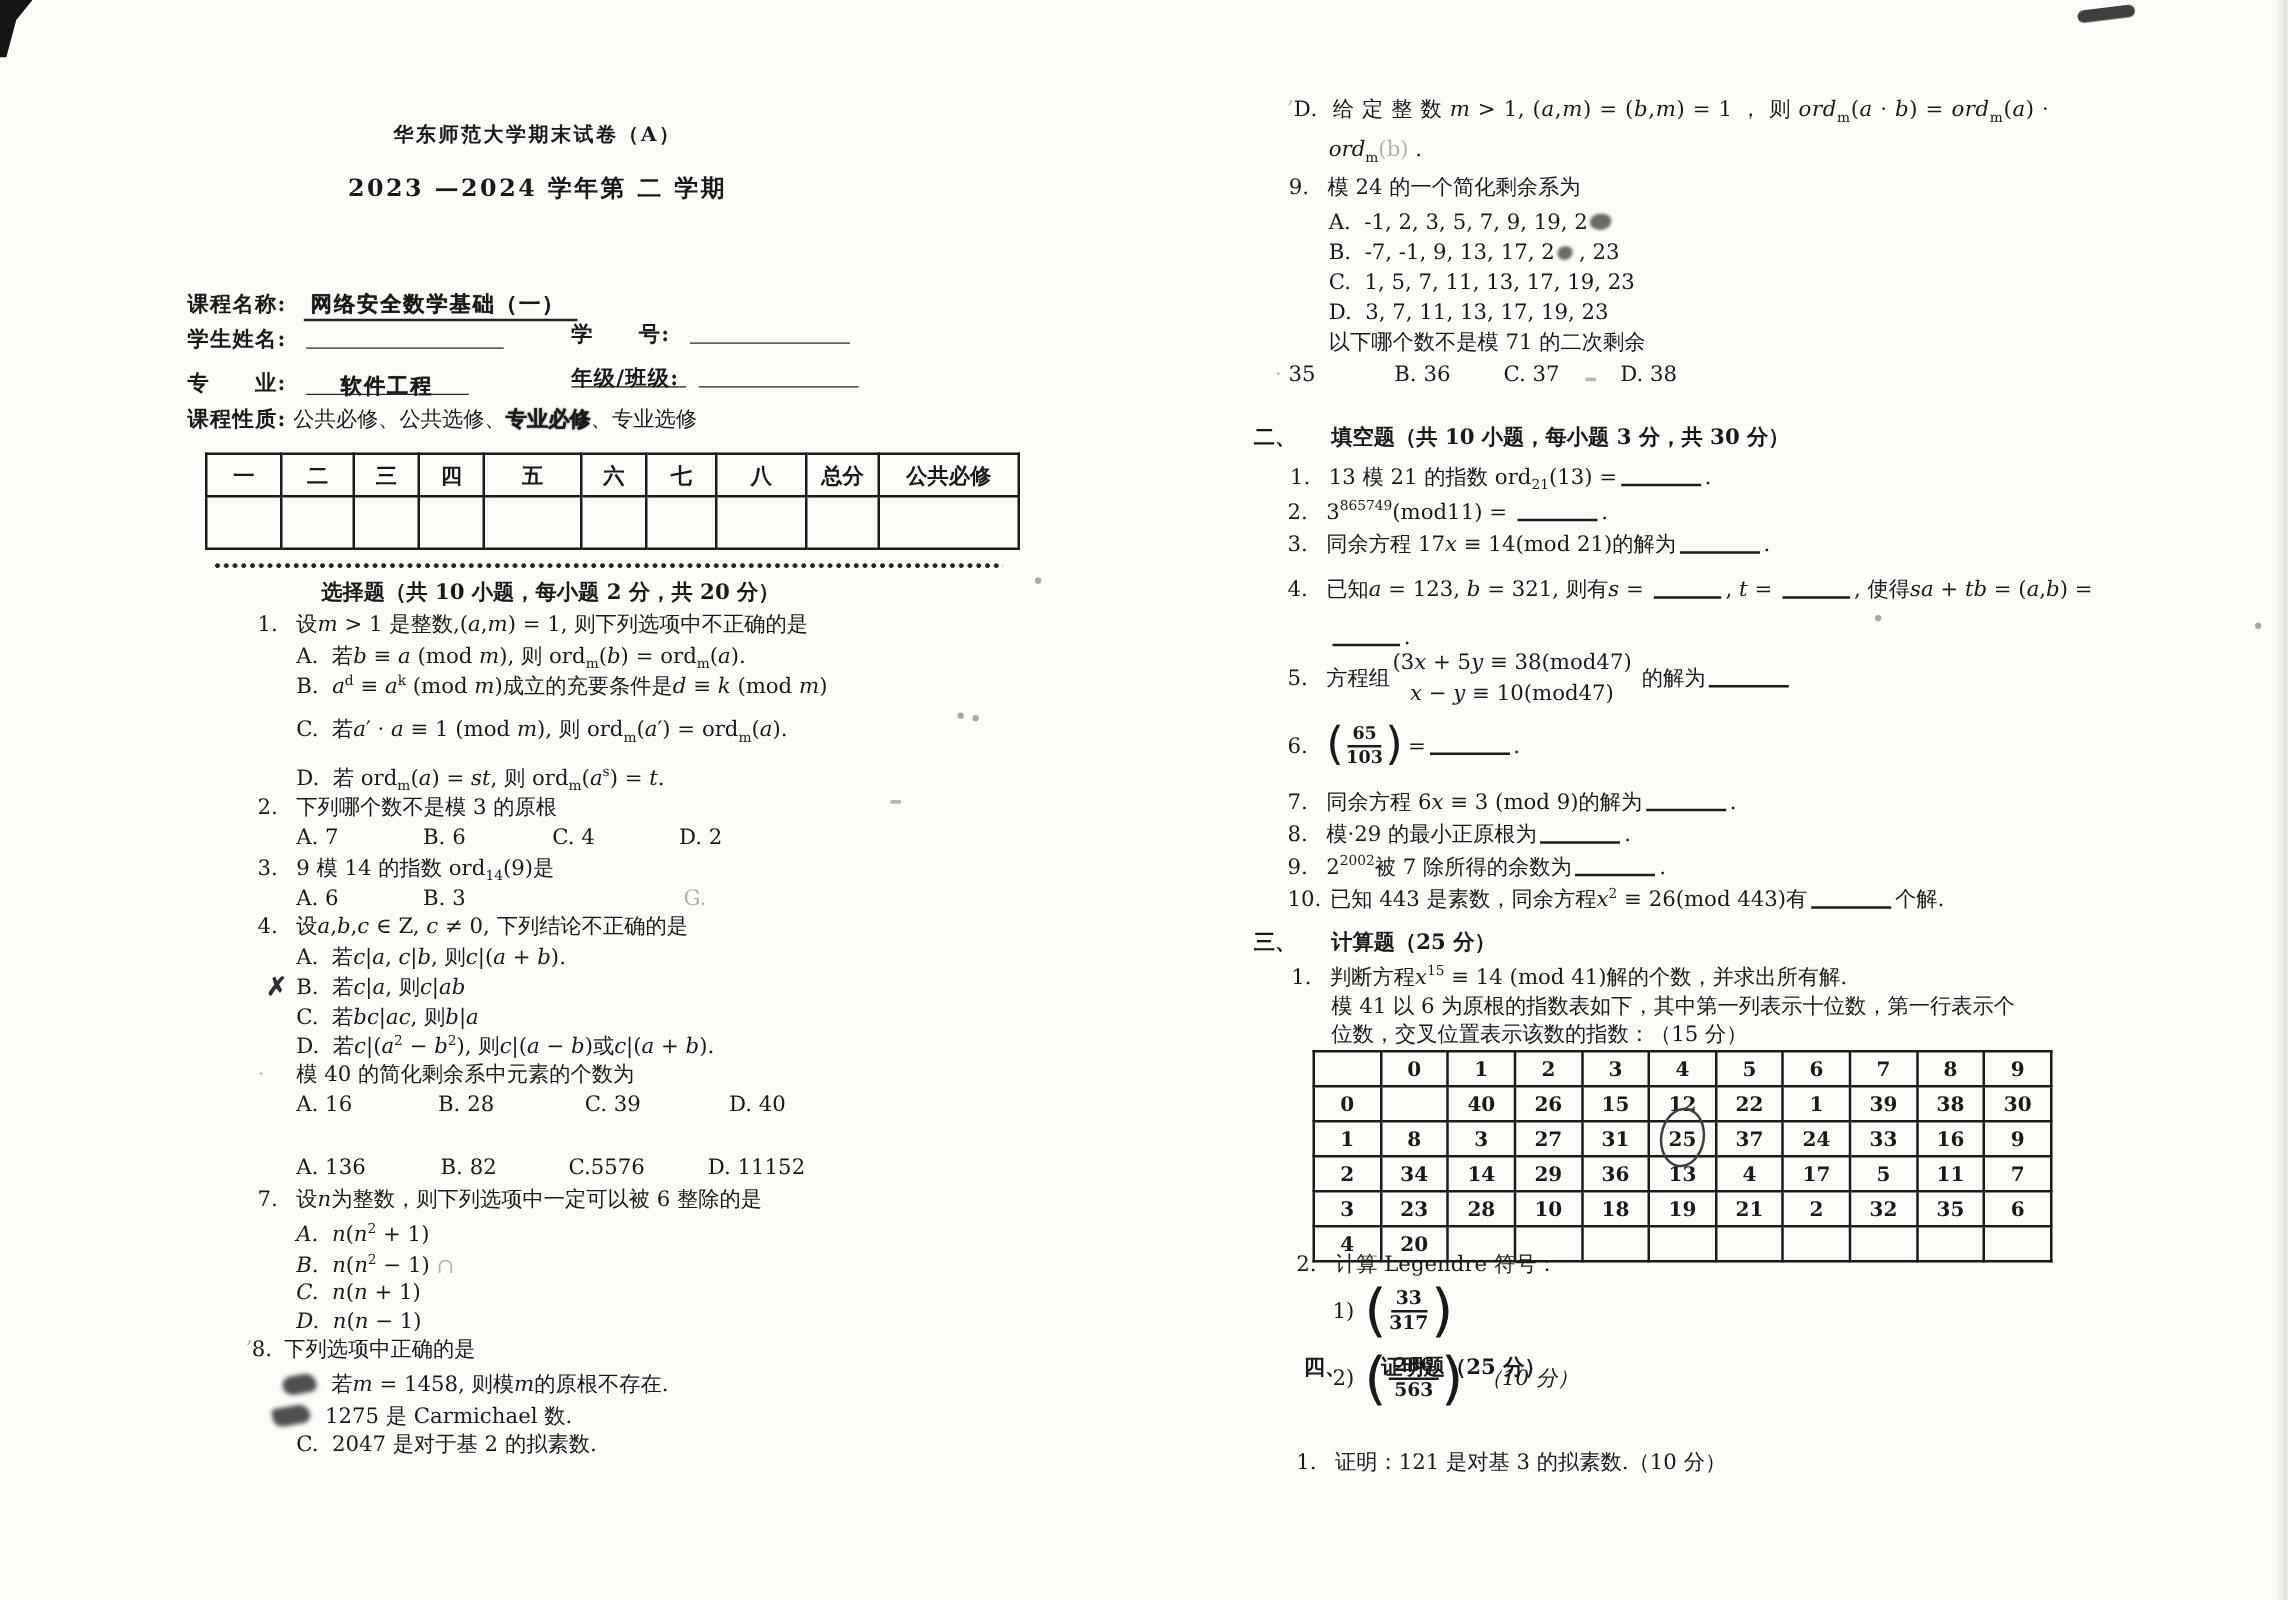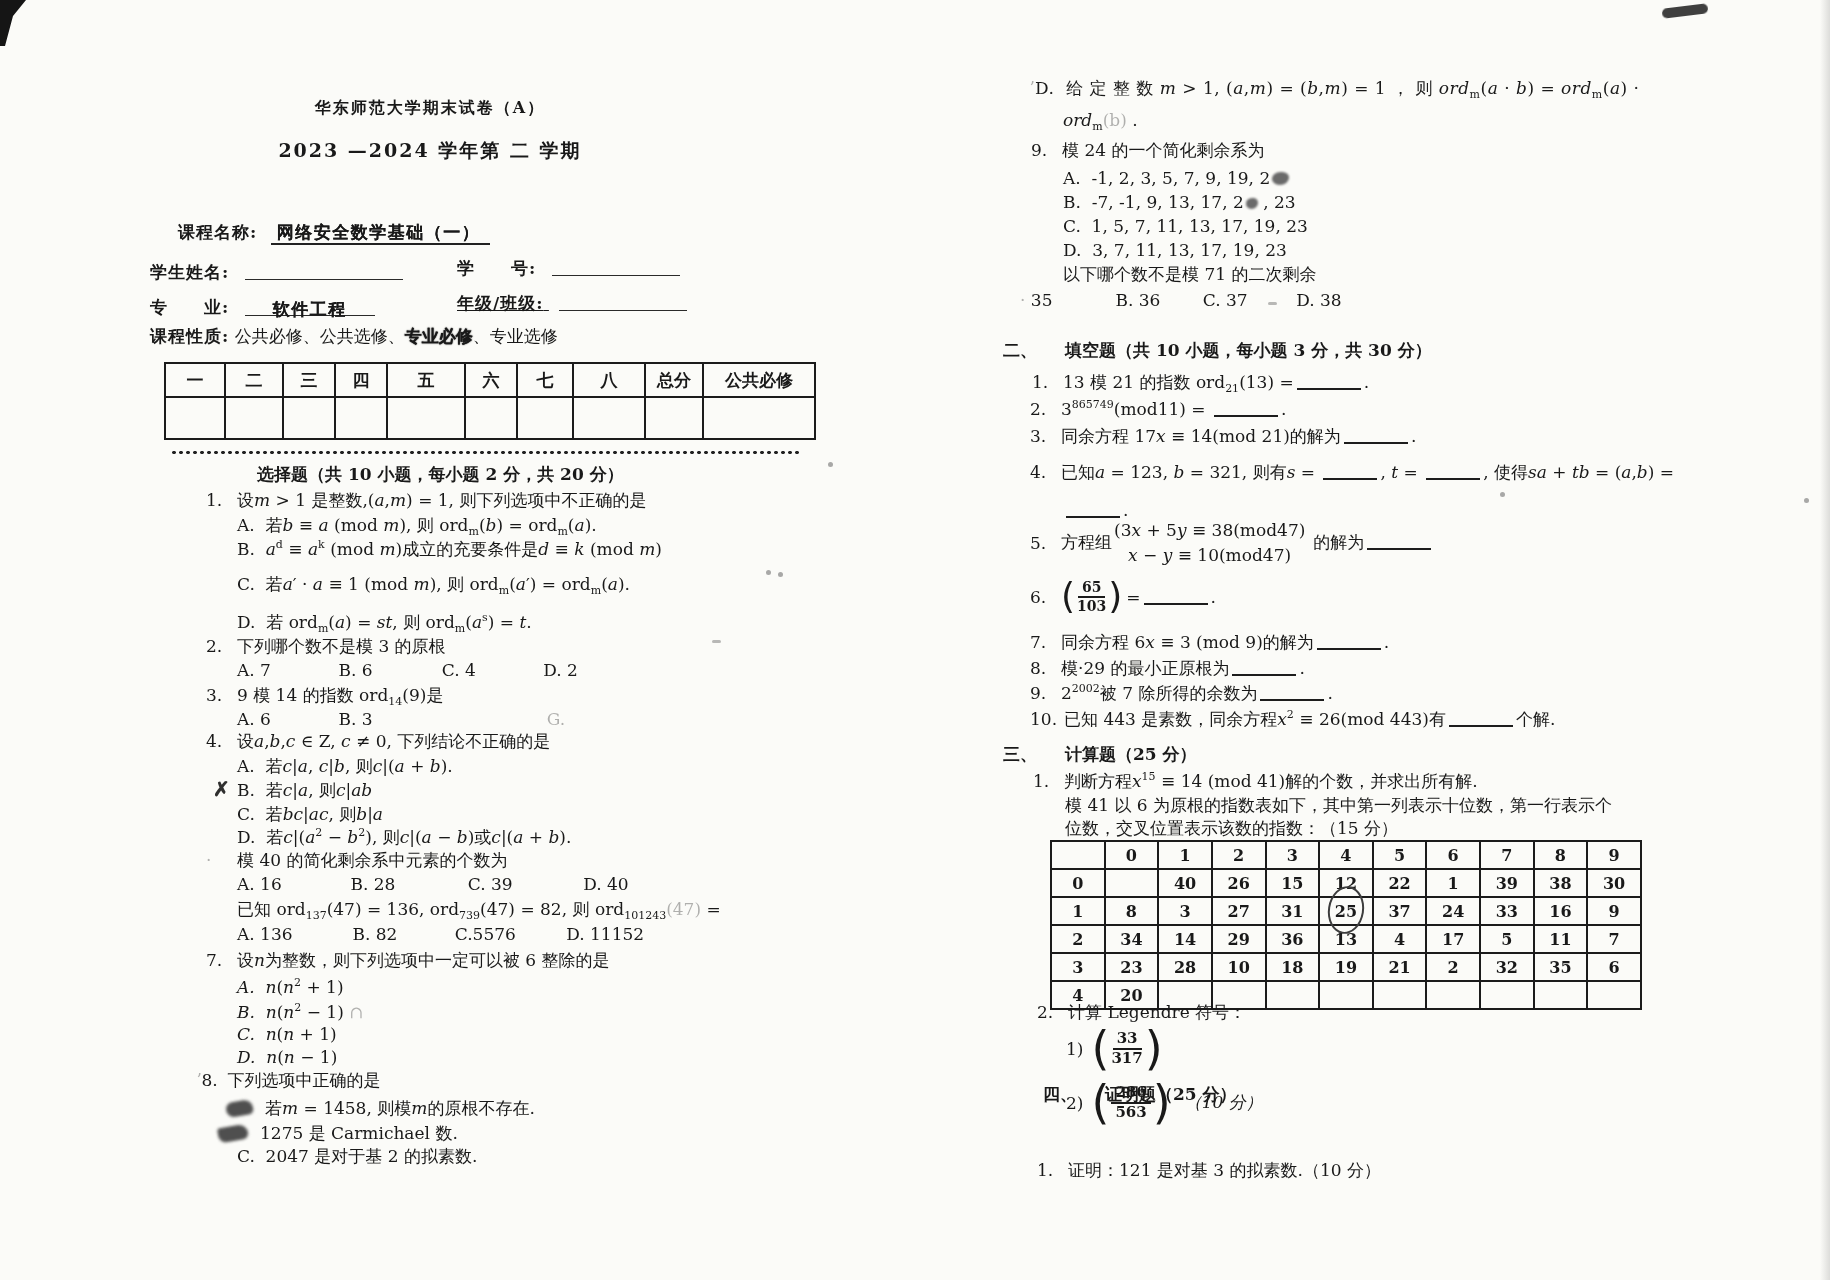--- a/index.html
+++ b/index.html
@@ -70,21 +70,21 @@
   <div class="art dot" style="left:766px;top:570px;"></div>
   <div class="art dot" style="left:778px;top:572px;"></div>
   <div class="art dot" style="left:1500px;top:492px;"></div>
   <div class="art dash" style="left:1268px;top:302px;"></div>
   <div class="art dash" style="left:712px;top:640px;"></div>
   <div class="art dot" style="left:1804px;top:498px;"></div>
 
   <div class="ttl t1">华东师范大学期末试卷（A）</div>
   <div class="ttl t2">2023 —2024 学年第 二 学期</div>
 
-  <div class="ln" style="left:150px;top:222px;margin-left:28px;">
+  <div class="ln" style="left:150px;top:234px;">
     <span class="flabel bold">课程名称:</span>
     <span class="hand uline" style="margin-left:8px;">网络安全数学基础（一）</span>
   </div>
   <div class="ln" style="left:150px;top:262px;text-align:center;">
     <span class="flabel bold">学生姓名:</span>
     <span class="fline" style="width:158px;margin-left:10px;"></span>
   </div>
   <div class="ln" style="left:457px;top:258px;">
     <span class="flabel bold">学　　号:</span>
     <span class="fline" style="width:128px;margin-left:10px;"></span>
@@ -188,21 +188,20 @@
   <div class="ln" style="left:206px;top:850px;">
     <span class="num faint">·</span><span>模 40 的简化剩余系中元素的个数为</span>
   </div>
   <div class="ln" style="left:237px;top:874px;">
     <span style="display:inline-block;width:108px;">A. 16</span>
     <span style="display:inline-block;width:112px;">B. 28</span>
     <span style="display:inline-block;width:110px;">C. 39</span>
     <span>D. 40</span>
   </div>
 
-  <div class="ln" style="left:237px;top:899px;">已知 ord<sub>137</sub>(47) = 136, ord<sub>739</sub>(47) = 82, 则 ord<sub>101243</sub><span class="faint">(47)</span> =</div>
   <div class="ln" style="left:237px;top:924px;">
     <span style="display:inline-block;width:110px;">A. 136</span>
     <span style="display:inline-block;width:97px;">B. 82</span>
     <span style="display:inline-block;width:106px;">C.5576</span>
     <span>D. 11152</span>
   </div>
 
   <div class="ln" style="left:206px;top:950px;">
     <span class="num">7.</span><span>设<i>n</i>为整数，则下列选项中一定可以被 6 整除的是</span>
   </div>

